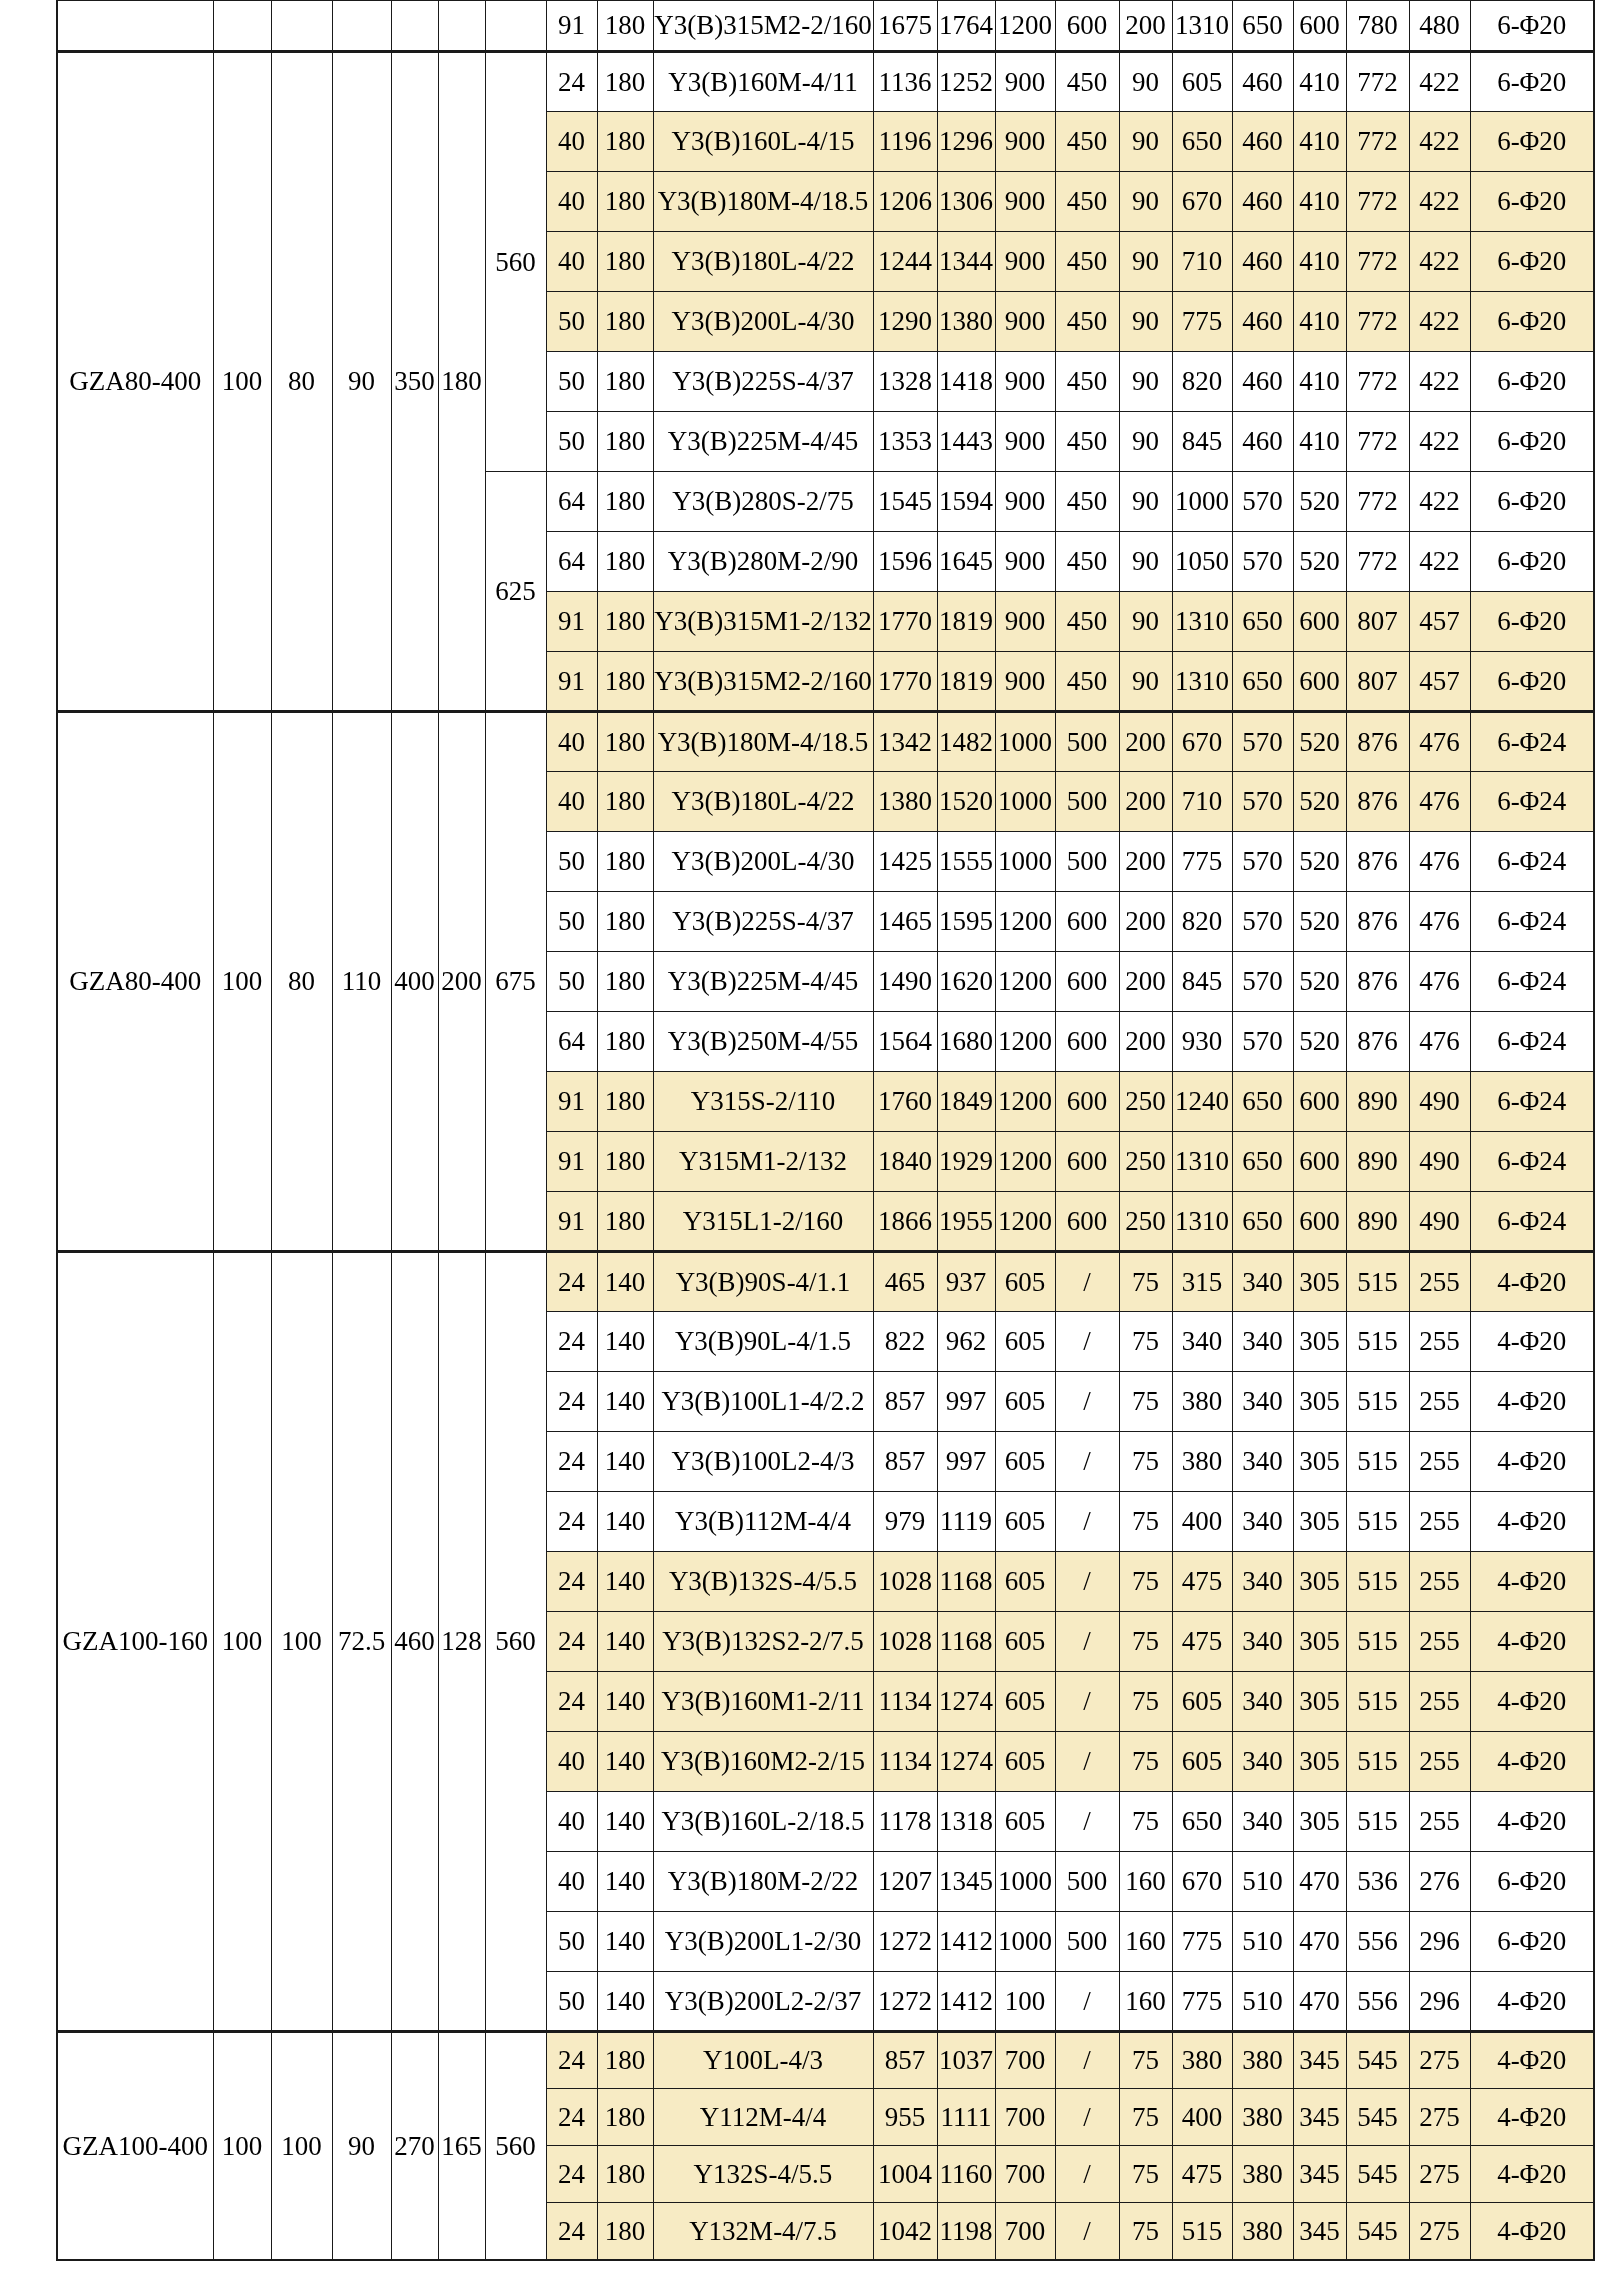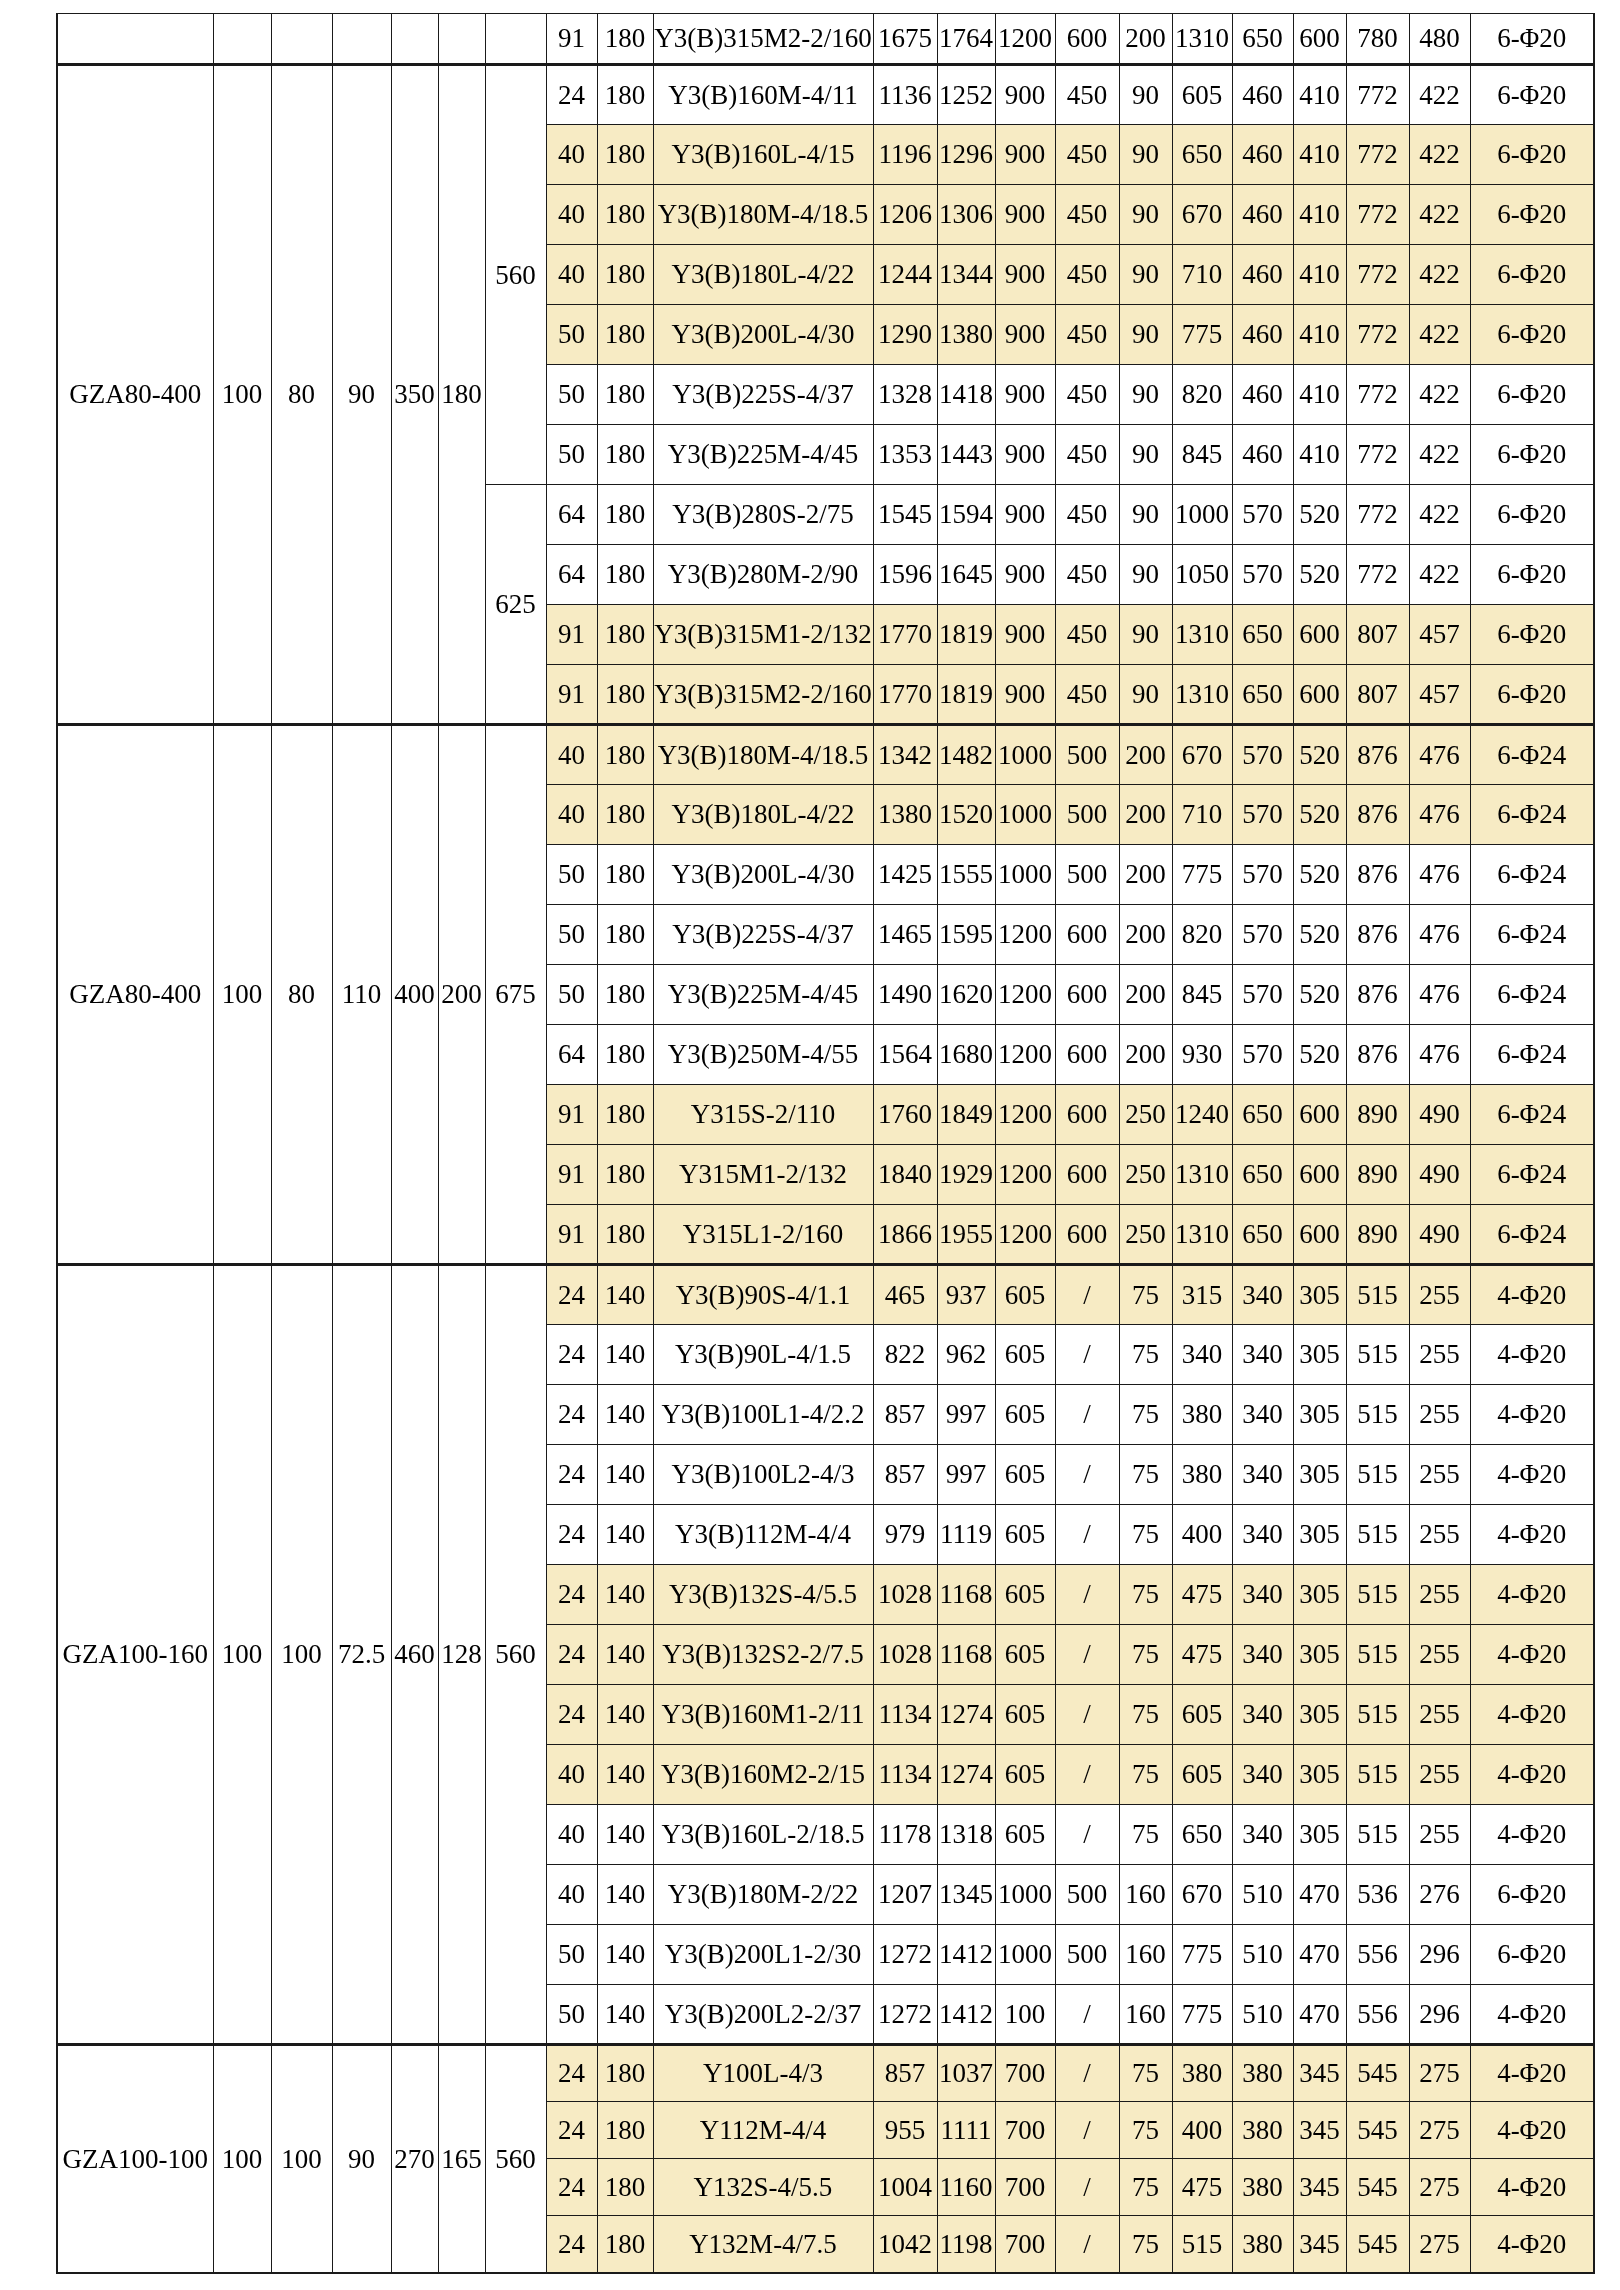--- a/index.html
+++ b/index.html
@@ -11,21 +11,21 @@
   *{box-sizing:border-box;}
   html,body{margin:0;padding:0;}
   body{
     width:1620px;height:2291px;
     background:var(--bg);
     font-family:"Liberation Serif","DejaVu Serif",serif;
     color:var(--text);
   }
   .page{position:relative;width:1620px;height:2291px;overflow:hidden;}
   table.spec{
-    position:absolute;left:56px;top:13px;
+    position:absolute;left:56px;top:0;
     border-collapse:collapse;table-layout:fixed;
     border:2.7px solid var(--grid);
     border-top-width:1.8px;
   }
   table.spec td{
     border:1.8px solid var(--grid);
     text-align:center;vertical-align:middle;
     font-size:27px;line-height:1.05;
     padding:0;overflow:hidden;white-space:nowrap;
     background:#fff;
@@ -632,21 +632,21 @@
           <td>/</td>
           <td>160</td>
           <td>775</td>
           <td>510</td>
           <td>470</td>
           <td>556</td>
           <td>296</td>
           <td>4-Φ20</td>
         </tr>
         <tr class="r-last g-top">
-          <td rowspan="4">GZA100-100</td>
+          <td rowspan="4">GZA100-400</td>
           <td rowspan="4">100</td>
           <td rowspan="4">100</td>
           <td rowspan="4">90</td>
           <td rowspan="4">270</td>
           <td rowspan="4">165</td>
           <td rowspan="4">560</td>
           <td class="hl">24</td>
           <td class="hl">180</td>
           <td class="hl">Y100L-4/3</td>
           <td class="hl">857</td>

